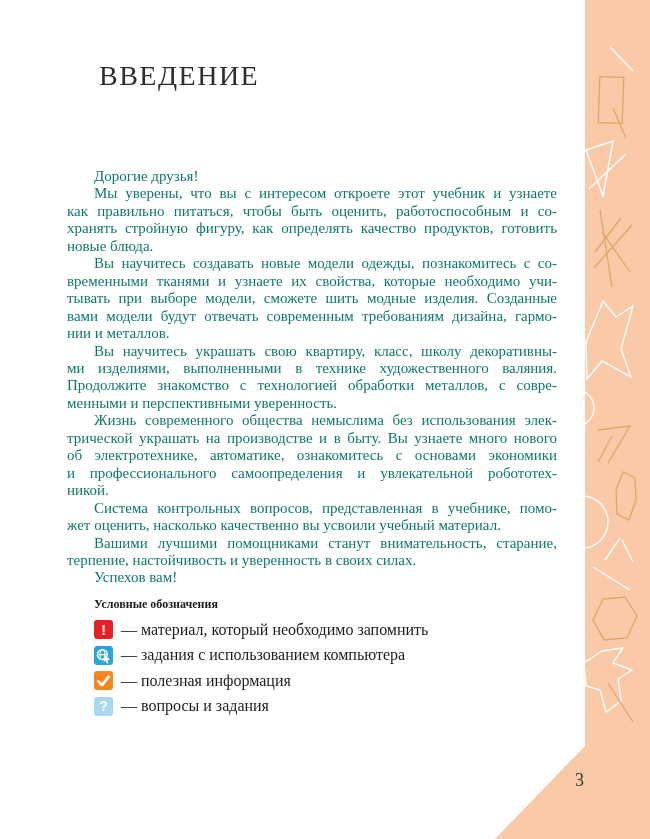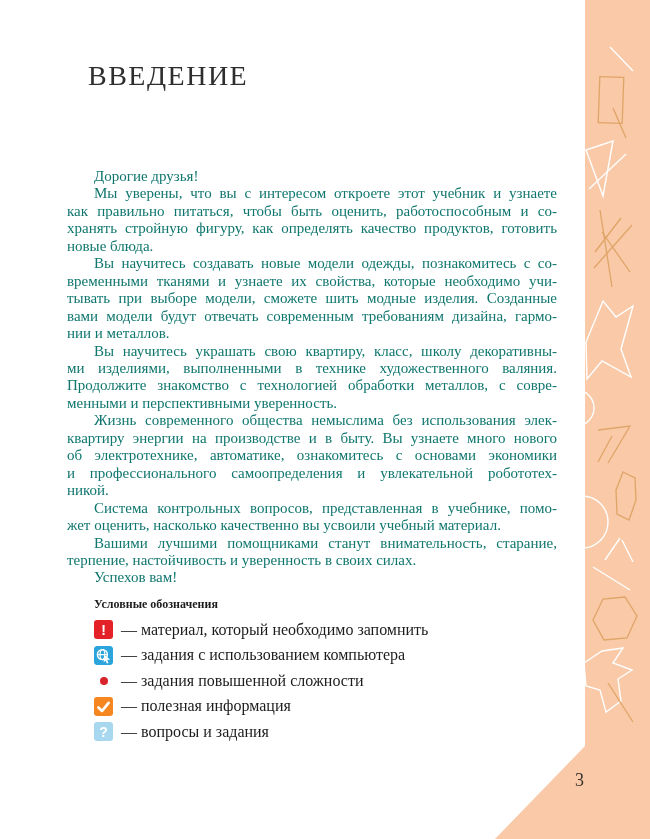--- a/index.html
+++ b/index.html
@@ -4,21 +4,21 @@
 <style>
   html,body{margin:0;padding:0;background:#fff;}
   .page{
     position:relative;width:650px;height:839px;background:#ffffff;overflow:hidden;
     font-family:"Liberation Serif", serif;
   }
   
   .band{position:absolute;top:0;right:0;display:block;}
   
   .title{
-    position:absolute;left:88px;top:62px;margin:0;
+    position:absolute;left:99px;top:62px;margin:0;
     font-size:28px;font-weight:400;letter-spacing:1.5px;line-height:1;
     color:#2e2e2e;
   }
   
   .intro{
     position:absolute;left:67px;top:168px;width:490px;
     font-size:15px;line-height:17.45px;color:#0f766e;
   }
   .ln{text-align:justify;text-align-last:justify;}
   .ln.first{text-indent:27px;}
@@ -84,21 +84,21 @@
       <div class="ln first">Вы научитесь создавать новые модели одежды, познакомитесь с со-</div>
       <div class="ln">временными тканями и узнаете их свойства, которые необходимо учи-</div>
       <div class="ln">тывать при выборе модели, сможете шить модные изделия. Созданные</div>
       <div class="ln">вами модели будут отвечать современным требованиям дизайна, гармо-</div>
       <div class="ln last">нии и металлов.</div>
       <div class="ln first">Вы научитесь украшать свою квартиру, класс, школу декоративны-</div>
       <div class="ln">ми изделиями, выполненными в технике художественного валяния.</div>
       <div class="ln">Продолжите знакомство с технологией обработки металлов, с совре-</div>
       <div class="ln last">менными и перспективными уверенность.</div>
       <div class="ln first">Жизнь современного общества немыслима без использования элек-</div>
-      <div class="ln">квартиру энергии на производстве и в быту. Вы узнаете много нового</div>
+      <div class="ln">трической украшать на производстве и в быту. Вы узнаете много нового</div>
       <div class="ln">об электротехнике, автоматике, ознакомитесь с основами экономики</div>
       <div class="ln">и профессионального самоопределения и увлекательной робототех-</div>
       <div class="ln last">никой.</div>
       <div class="ln first">Система контрольных вопросов, представленная в учебнике, помо-</div>
       <div class="ln last">жет оценить, насколько качественно вы усвоили учебный материал.</div>
       <div class="ln first">Вашими лучшими помощниками станут внимательность, старание,</div>
       <div class="ln last">терпение, настойчивость и уверенность в своих силах.</div>
       <div class="ln first last">Успехов вам!</div>
     </div>
 
@@ -115,26 +115,20 @@
           <svg class="lic" viewBox="0 0 19 19">
         <rect width="19" height="19" rx="2.5" fill="#2aa4da"></rect>
         <circle cx="8.4" cy="8.6" r="5" fill="none" stroke="#fff" stroke-width="1.4"></circle>
         <line x1="3.4" y1="8.6" x2="13.4" y2="8.6" stroke="#fff" stroke-width="1.1"></line>
         <ellipse cx="8.4" cy="8.6" rx="2.4" ry="5" fill="none" stroke="#fff" stroke-width="1.1"></ellipse>
         <polygon points="10.6,9.2 16.2,13.6 13.2,14.1 14.6,16.9 12.8,17.5 11.6,14.6 9.6,16.4" fill="#fff"></polygon>
       </svg>
           <span class="llabel">— задания с использованием компьютера</span>
         </div>
         <div class="lrow">
-          <span class="lic nobg">
-        <span class="dot" style="background:#d8232a"></span>
-          </span>
-          <span class="llabel">— задания повышенной сложности</span>
-        </div>
-        <div class="lrow">
           <span class="lic" style="background:#f6861f">
         <svg class="chk" viewBox="0 0 19 19">
               <path d="M4.4 10.4 L8.1 13.9 L14.6 5.9" fill="none" stroke="#fff" stroke-width="2.7" stroke-linecap="round" stroke-linejoin="round"></path>
             </svg>
           </span>
           <span class="llabel">— полезная информация</span>
         </div>
         <div class="lrow">
           <span class="lic" style="background:#a8d8f0">
         <span class="lg">?</span>

